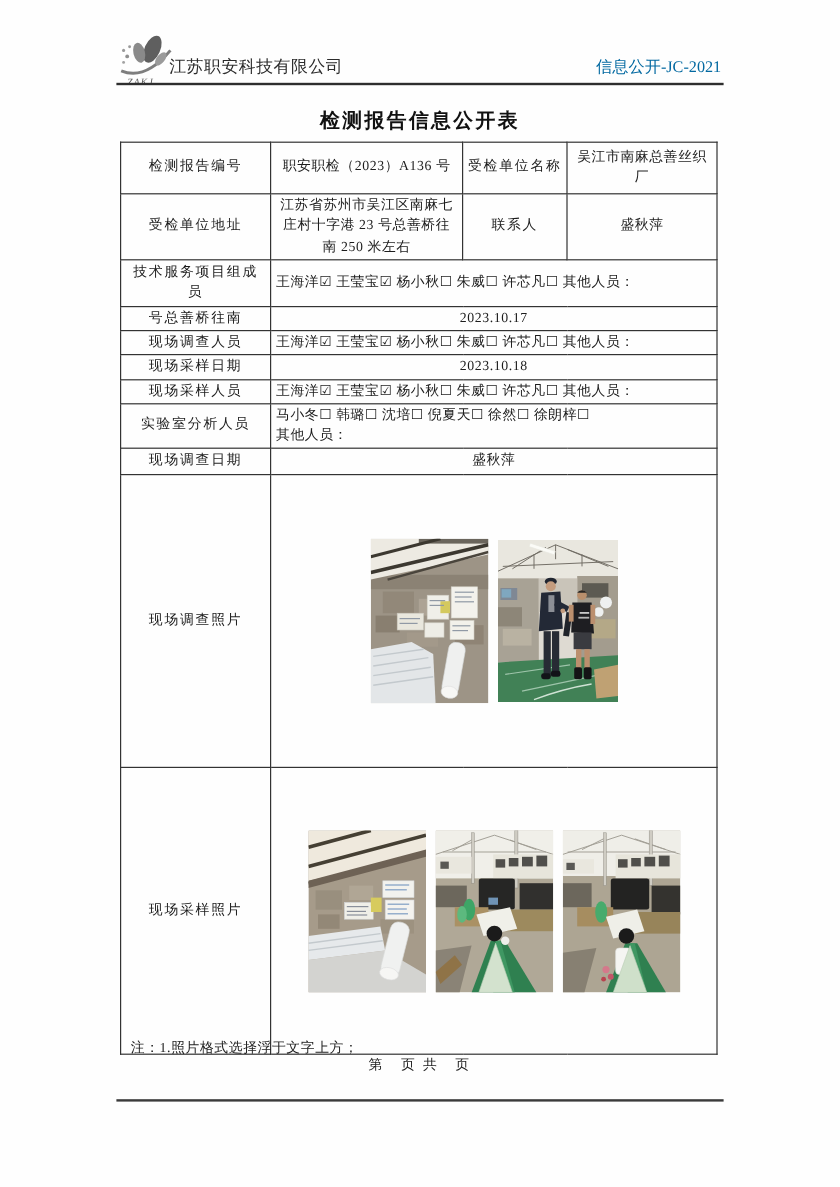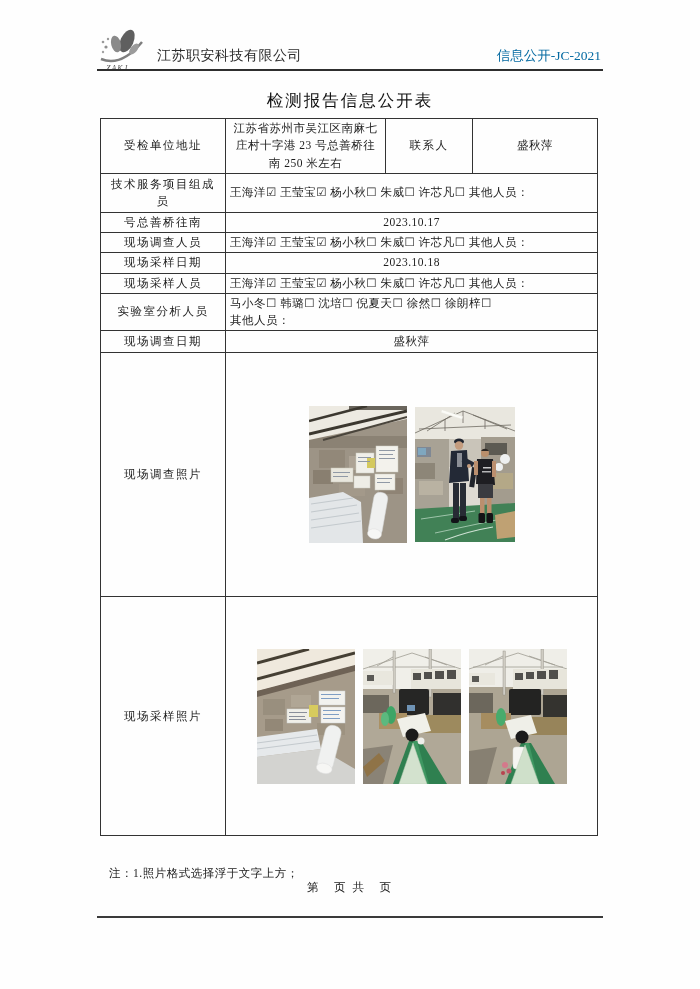--- a/index.html
+++ b/index.html
@@ -1,25 +1,25 @@
 <!DOCTYPE html>
 <html><head>
 <meta charset="utf-8">
 <style>
   html,body{margin:0;padding:0;background:#ffffff;}
   .page{position:relative;width:700px;height:989px;background:#fefefe;overflow:hidden;
         font-family:"Liberation Serif","DejaVu Serif",serif;color:#1f1f1f;}
   
   .logo{position:absolute;left:97px;top:27px;width:50px;height:46px;}
-  .company{position:absolute;left:141px;top:47px;font-size:14px;letter-spacing:.5px;color:#2b2b2b;margin-left:16px;}
+  .company{position:absolute;left:141px;top:47px;font-size:14px;letter-spacing:.5px;color:#2b2b2b;}
   .doccode{position:absolute;right:99px;top:47px;font-size:13.5px;color:#0369a1;}
   .header-rule{position:absolute;left:97px;top:69px;width:506px;height:2px;background:#2e2e2e;}
   
   .title{position:absolute;left:0;top:90px;width:100%;text-align:center;
-         font-size:16.5px;font-weight:normal;letter-spacing:2px;color:#111;}
+         font-size:16.5px;font-weight:bold;letter-spacing:2px;color:#111;}
   
   table.form{position:absolute;left:100px;top:118px;width:497px;border-collapse:collapse;
              table-layout:fixed;font-size:11.5px;color:#1c1c1c;}
   table.form td{border:1px solid #333;vertical-align:middle;padding:1px 4px;line-height:1.5;
                 overflow:hidden;}
   td.lbl{text-align:center;letter-spacing:1.5px;padding:1px 9px;}
   td.val-c{text-align:center;letter-spacing:.5px;}
   td.val-l{text-align:left;padding-left:7px;letter-spacing:.5px;margin-left:15px;}
   td.pre{white-space:pre-line;}
   tr.r1{height:43px} tr.r2{height:52px} tr.r3{height:39px} tr.r4{height:19px}
@@ -57,20 +57,26 @@
   <div class="title">检测报告信息公开表</div>
 
   <table class="form">
     <colgroup>
         <col style="width:125px">
         <col style="width:160px">
         <col style="width:87px">
         <col style="width:125px">
       </colgroup>
     <tbody>
+        <tr class="r1">
+      <td class="lbl">检测报告编号</td>
+      <td class="val-c">职安职检（2023）A136 号</td>
+      <td class="lbl">受检单位名称</td>
+      <td class="val-c">吴江市南麻总善丝织厂</td>
+    </tr>
     <tr class="r2">
       <td class="lbl">受检单位地址</td>
       <td class="val-c">江苏省苏州市吴江区南麻七庄村十字港 23 号总善桥往南 250 米左右</td>
       <td class="lbl">联系人</td>
       <td class="val-c">盛秋萍</td>
     </tr>
     <tr class="r3">
       <td class="lbl">技术服务项目组成员</td>
       <td class="val-l" colspan="3">王海洋☑ 王莹宝☑ 杨小秋☐ 朱威☐ 许芯凡☐ 其他人员：</td>
     </tr>

